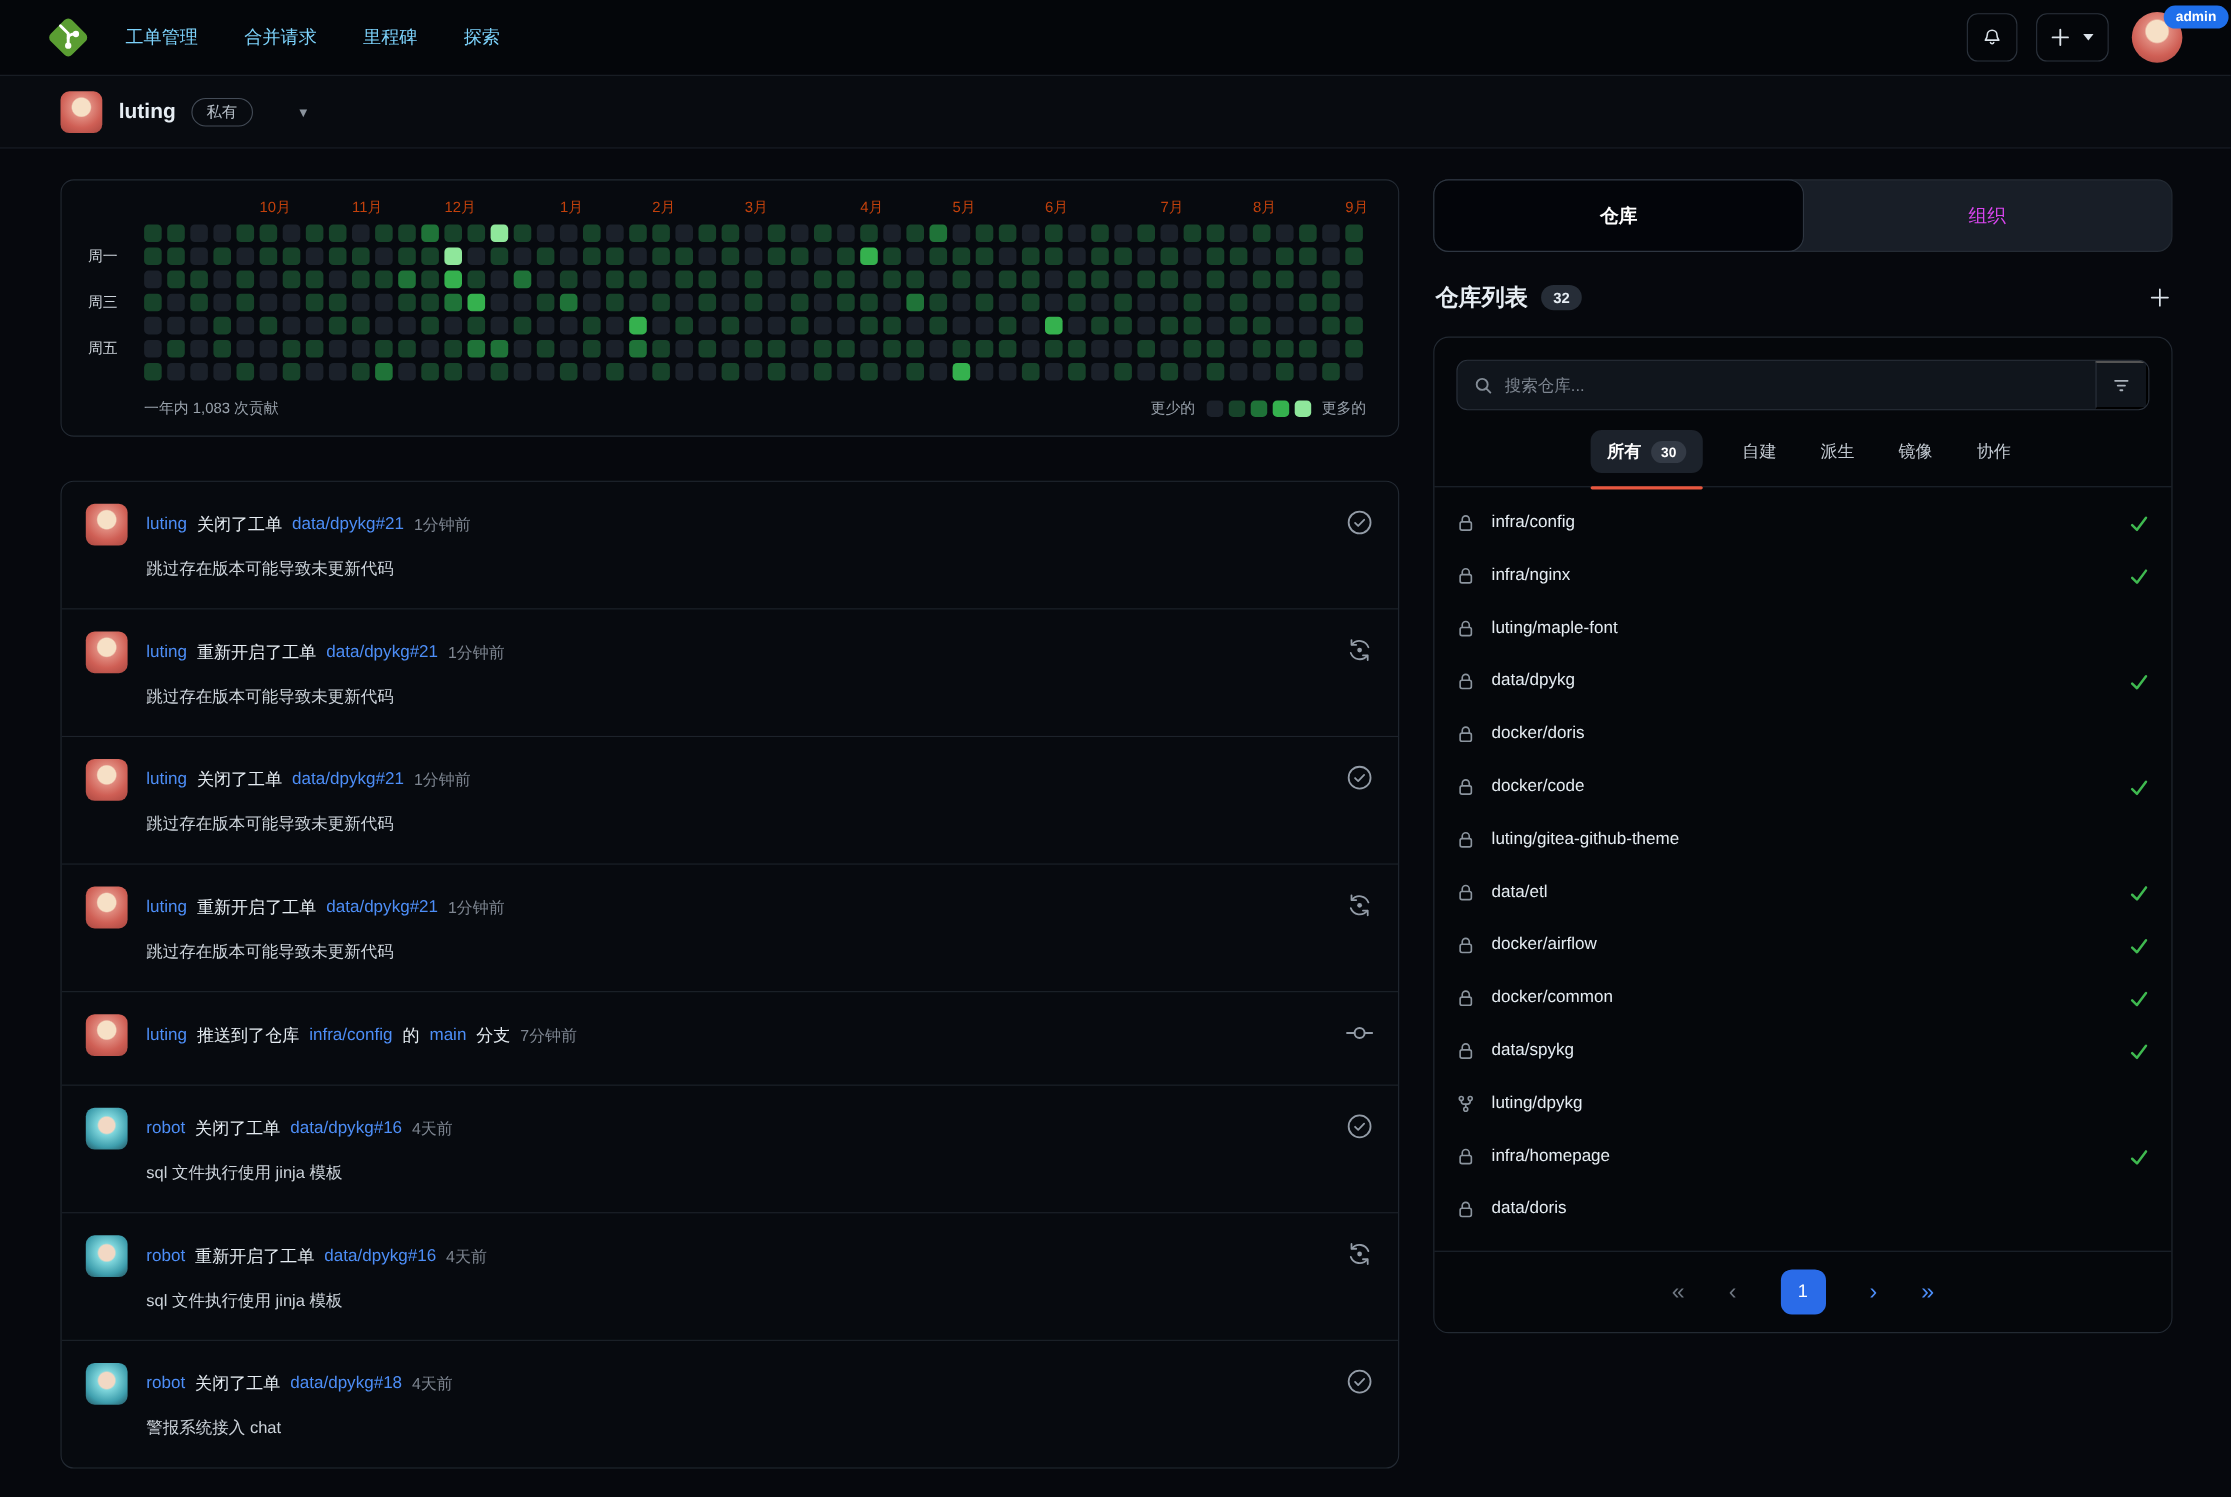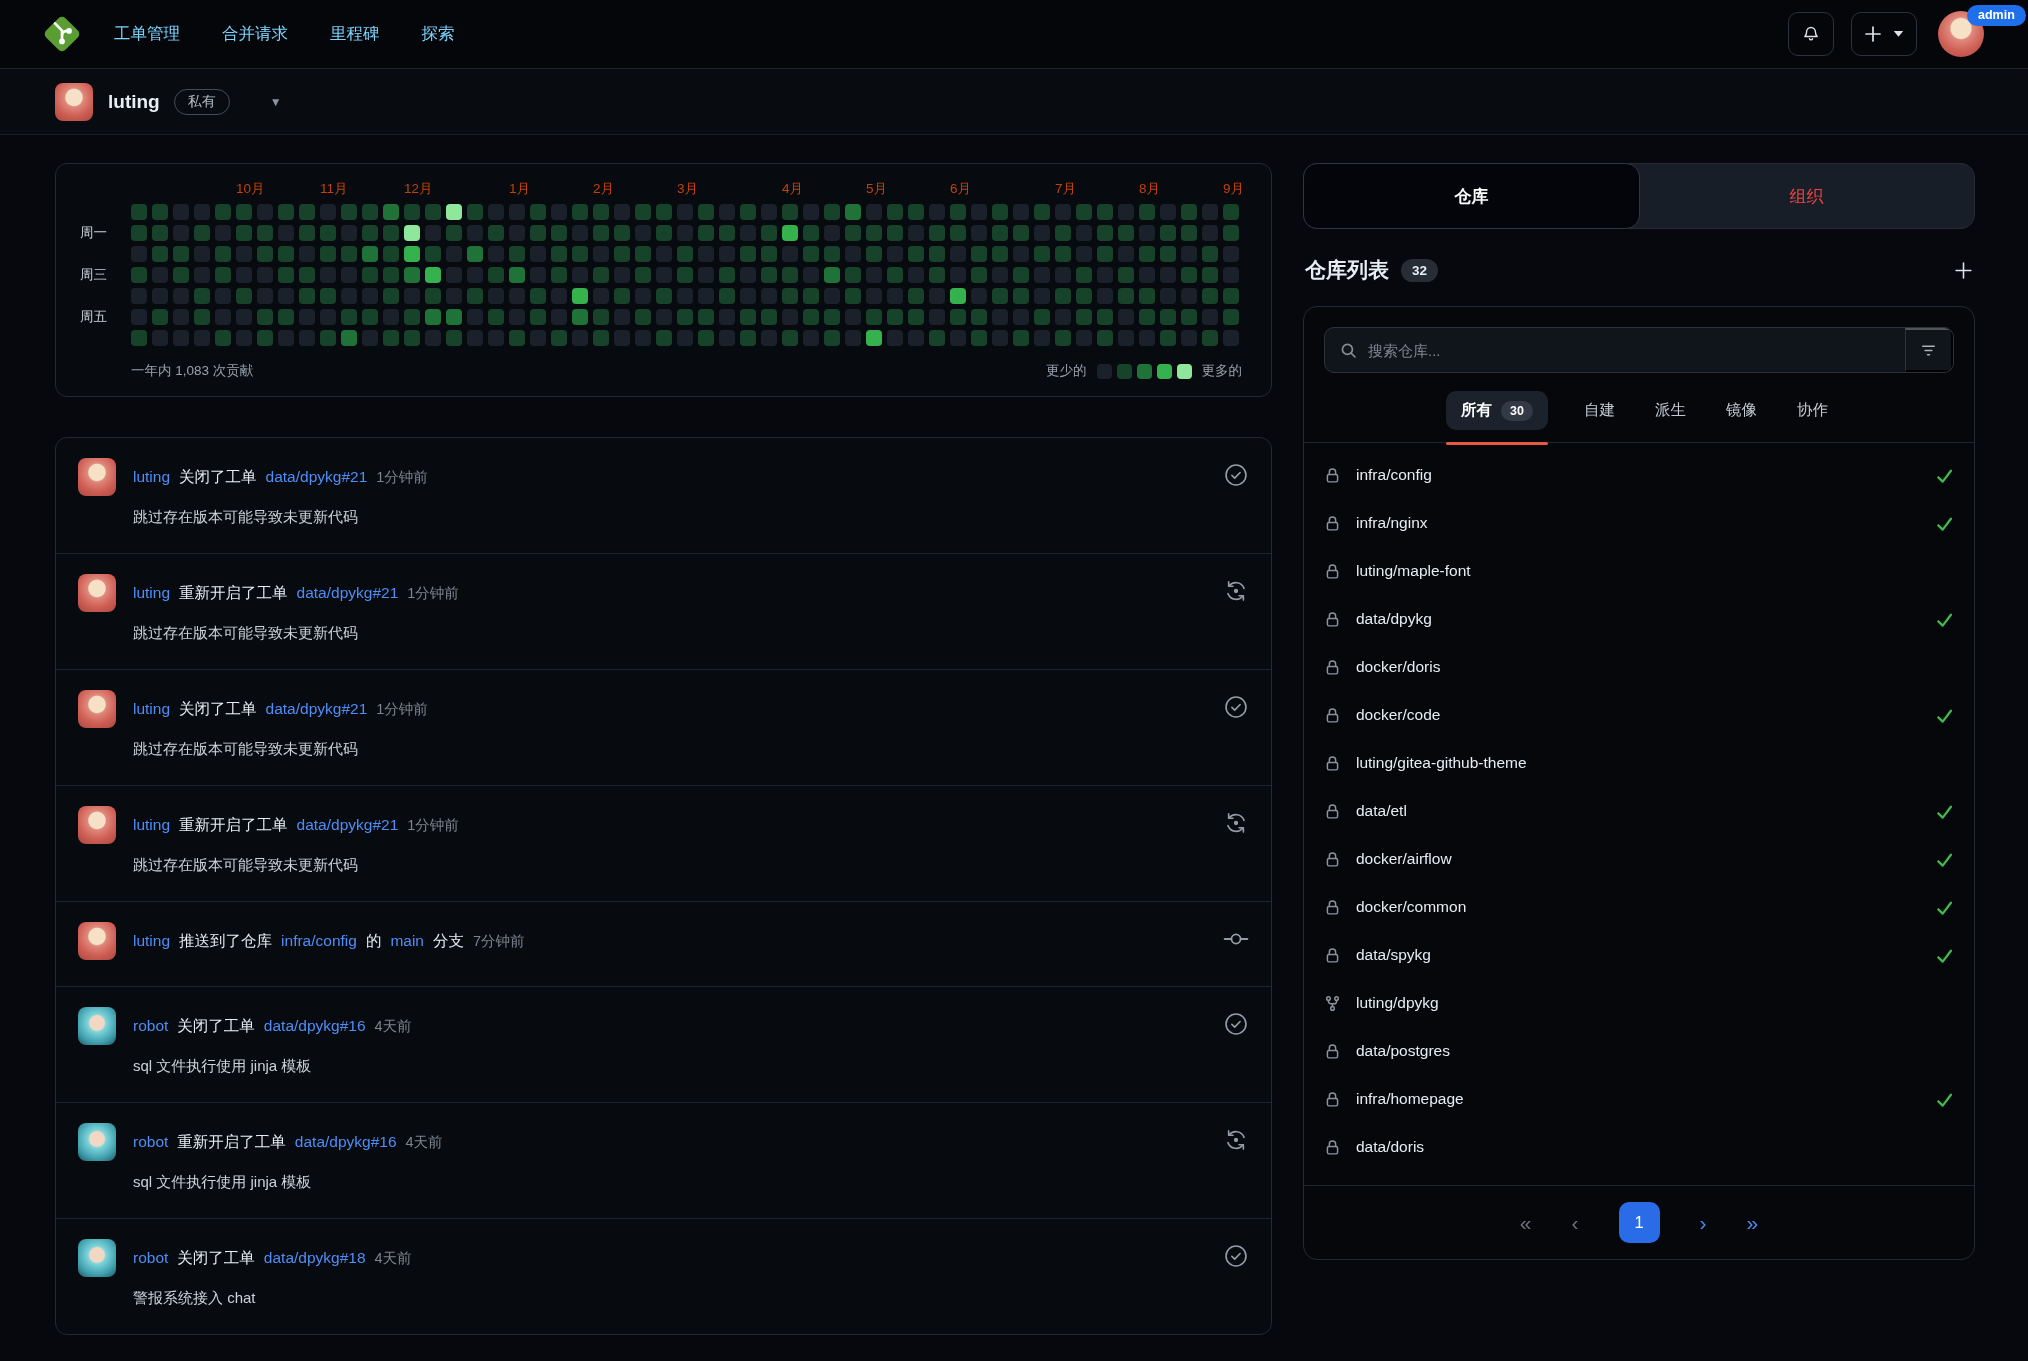--- a/index.html
+++ b/index.html
@@ -97,21 +97,21 @@
   .fe-commit .msg { color:#e6edf3; font-size:15.5px; }
   .fe-icon { position:absolute; right:22px; top:24px; color:#939ca7; }
 
   
   .tab-switcher {
     display:flex; height:66px; border-radius:14px;
     background:#181e27; border:1px solid #242b34; position:relative;
   }
   .ts-tab {
     flex:1; display:flex; align-items:center; justify-content:center;
-    font-size:17px; color:#ef4444; cursor:pointer;
+    font-size:17px; color:#d946ef; cursor:pointer;
   }
   .ts-tab.active {
     background:#03050a; border:1px solid #2e3641; border-radius:14px;
     margin:-1px; font-weight:700; color:#fff;
   }
   .repo-head { display:flex; align-items:center; margin:27px 2px 0; }
   .repo-head h2 { font-size:21px; font-weight:700; }
   .repo-count {
     margin-left:12px; background:#262d37; color:#e6edf3;
     font-size:13.5px; font-weight:600; padding:4px 11px; border-radius:999px;
@@ -995,29 +995,20 @@
             </span>
             <a class="r-name">luting/dpykg</a>
           </div>
           <div class="repo-row">
             <span class="r-icon">
               <svg width="17" height="17" viewBox="0 0 16 16" fill="none" stroke="currentColor" stroke-width="1.4" stroke-linejoin="round">
                 <path d="M5 7V4.9a3 3 0 0 1 6 0V7"></path>
                 <rect x="3.2" y="7" width="9.6" height="7" rx="1.6"></rect>
               </svg>
             </span>
-            <a class="r-name">data/postgres</a>
-          </div>
-          <div class="repo-row">
-            <span class="r-icon">
-              <svg width="17" height="17" viewBox="0 0 16 16" fill="none" stroke="currentColor" stroke-width="1.4" stroke-linejoin="round">
-                <path d="M5 7V4.9a3 3 0 0 1 6 0V7"></path>
-                <rect x="3.2" y="7" width="9.6" height="7" rx="1.6"></rect>
-              </svg>
-            </span>
             <a class="r-name">infra/homepage</a>
             <span class="r-check">
               <svg width="19" height="19" viewBox="0 0 16 16" fill="none" stroke="currentColor" stroke-width="1.9" stroke-linecap="round" stroke-linejoin="round">
                 <path d="M2.8 9.6l3.7 3.6L13.4 4"></path>
               </svg>
             </span>
           </div>
           <div class="repo-row">
             <span class="r-icon">
               <svg width="17" height="17" viewBox="0 0 16 16" fill="none" stroke="currentColor" stroke-width="1.4" stroke-linejoin="round">

